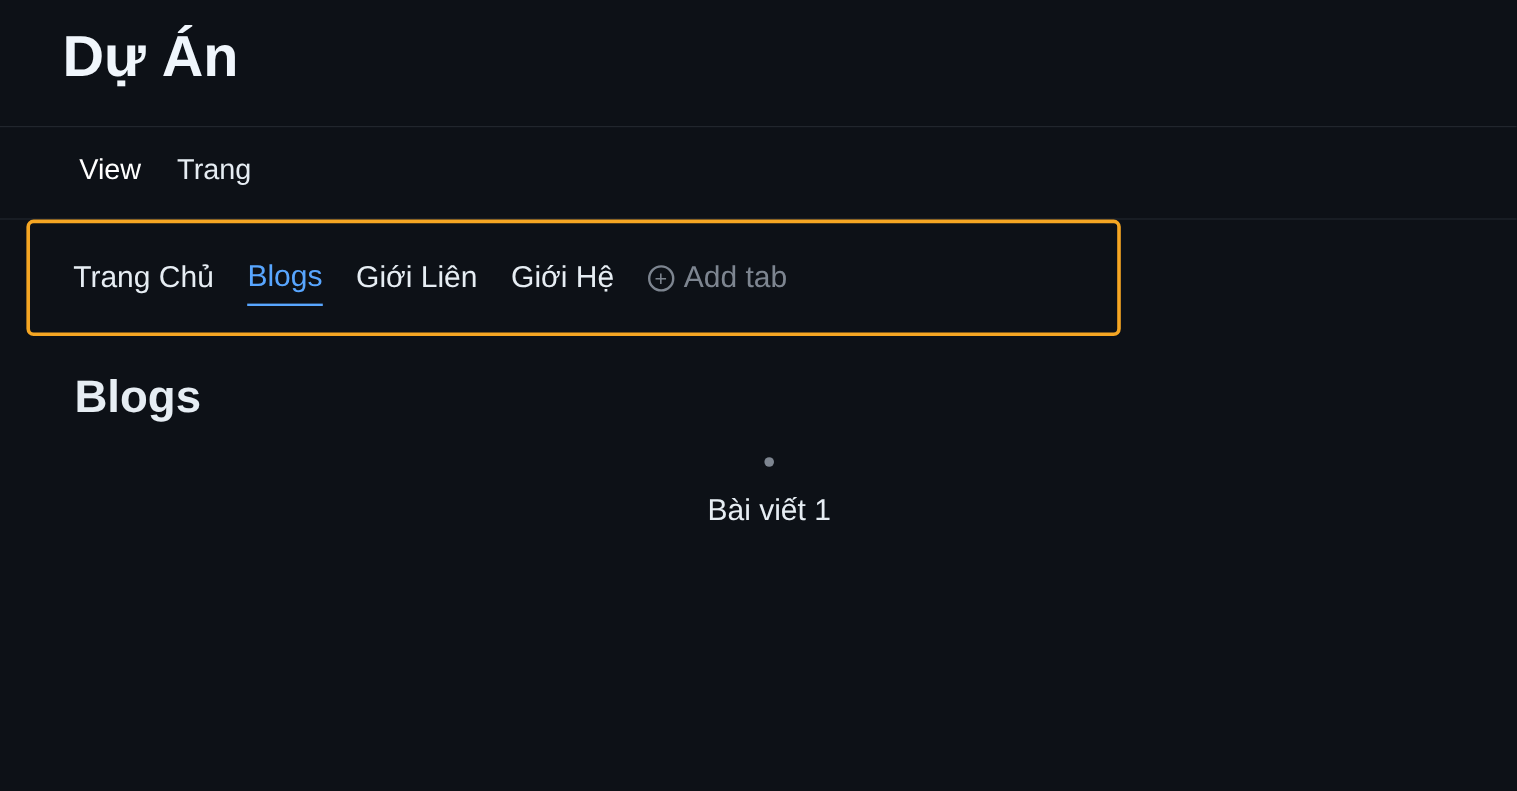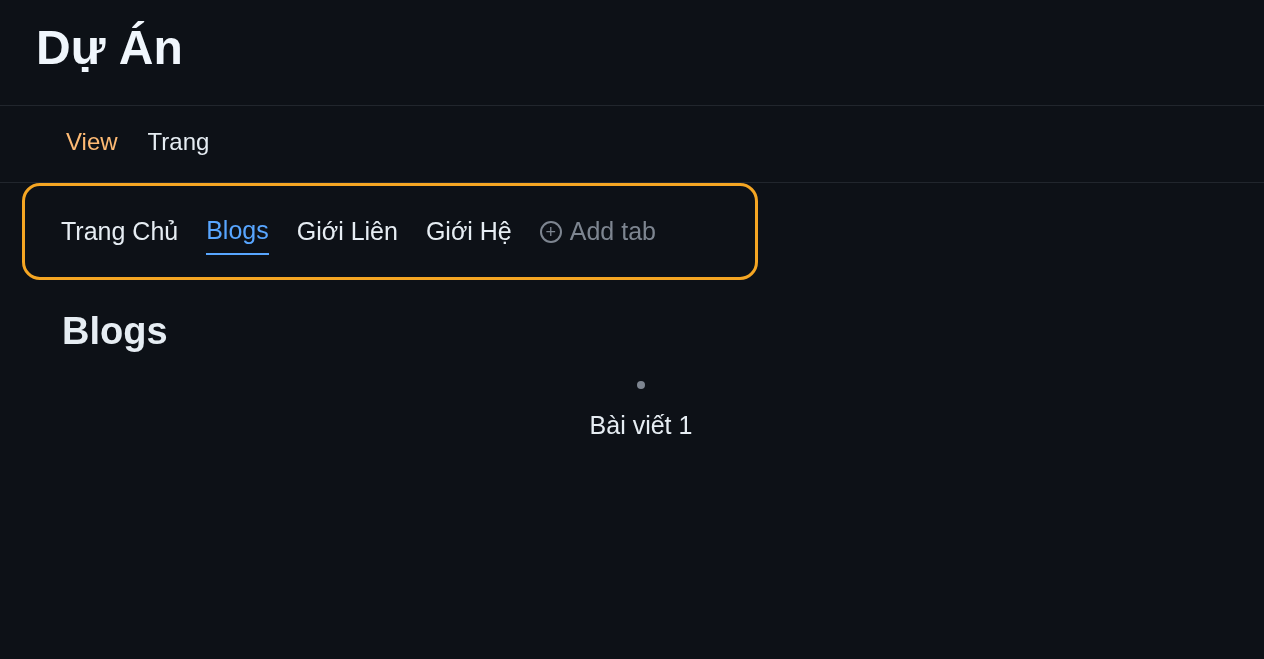--- a/index.html
+++ b/index.html
@@ -9,60 +9,60 @@
     }
     body {
       background-color: #0d1117;
       color: #e6edf3;
       font-family: -apple-system, BlinkMacSystemFont, "Segoe UI", Helvetica, Arial, sans-serif;
       width: 1264px;
       height: 659px;
       overflow: hidden;
     }
     .header-section {
-      padding: 20px 60px 30px 36px;
+      padding: 20px 60px 30px 52px;
     }
     .page-title {
       font-size: 48px;
       font-weight: 600;
       color: #f0f6fc;
     }
     .divider {
       height: 1px;
       background-color: #21262d;
       width: 100%;
     }
     .view-filter-bar {
       padding: 22px 60px 26px 66px;
       display: flex;
       gap: 30px;
       align-items: center;
     }
     .view-link {
-      color: #fdba74;
+      color: #ffffff;
       font-size: 24px;
       font-weight: 400;
       cursor: pointer;
     }
     .filter-link {
       color: #e6edf3;
       font-size: 24px;
       font-weight: 400;
       cursor: pointer;
     }
     .content-area {
       padding: 0 22px;
     }
     .highlight-box {
       border: 3px solid #f5a623;
-      border-radius: 18px;
+      border-radius: 6px;
       padding: 30px 36px 22px 36px;
       margin-bottom: 0;
       position: relative;
-      width: 736px;
+      width: 912px;
     }
     .tabs-row {
       display: flex;
       align-items: center;
       gap: 28px;
     }
     .tab-item {
       font-size: 25px;
       color: #e6edf3;
       cursor: pointer;

